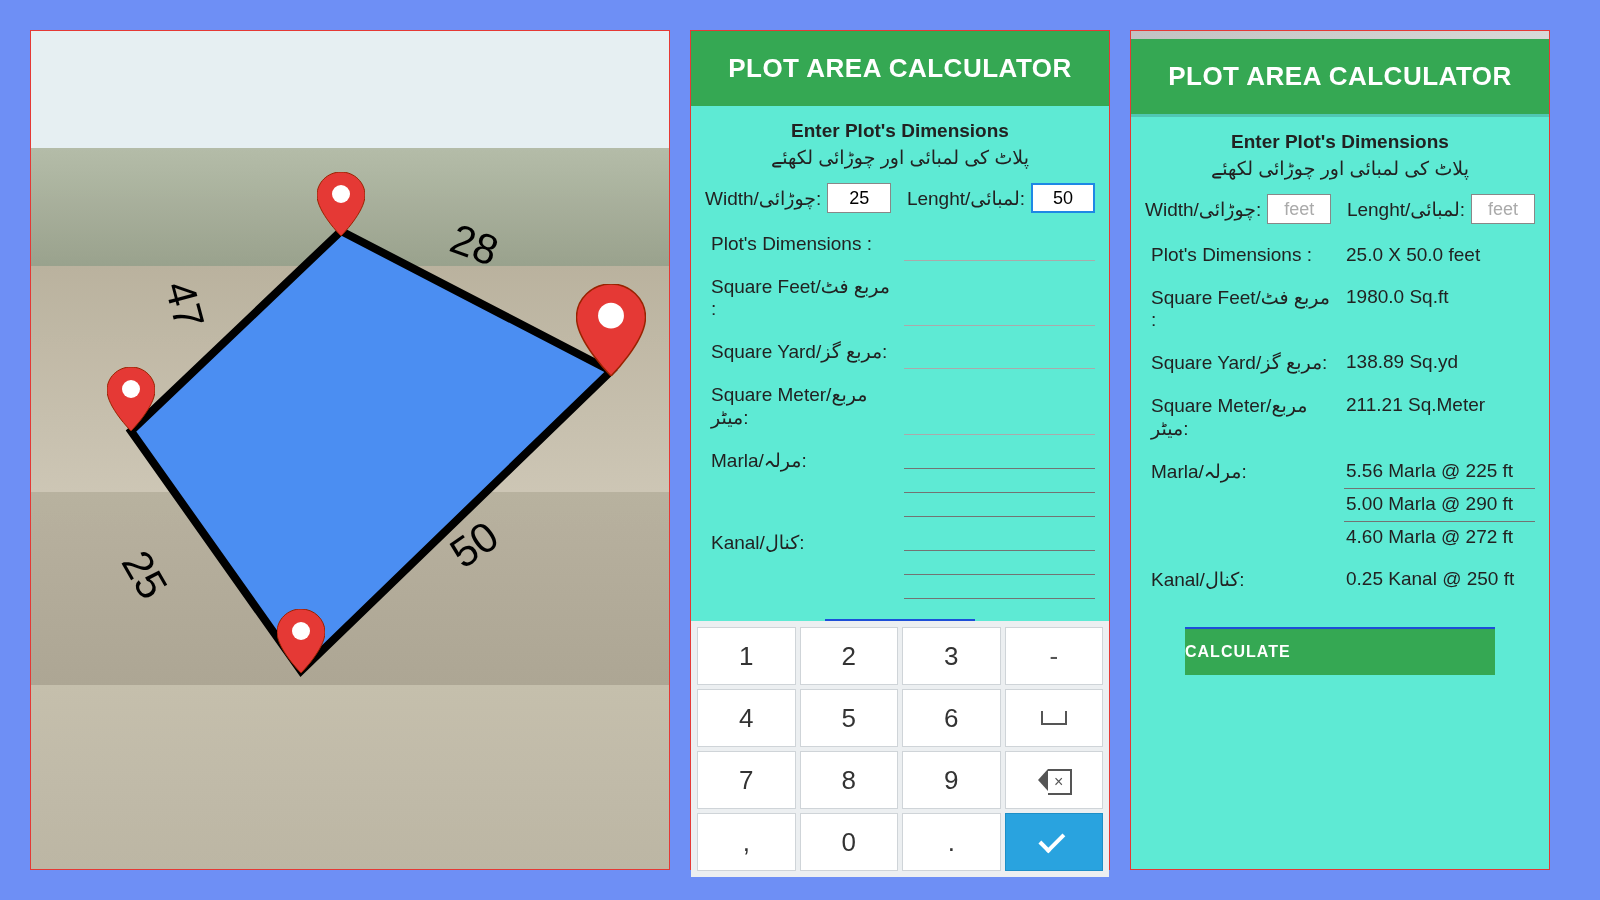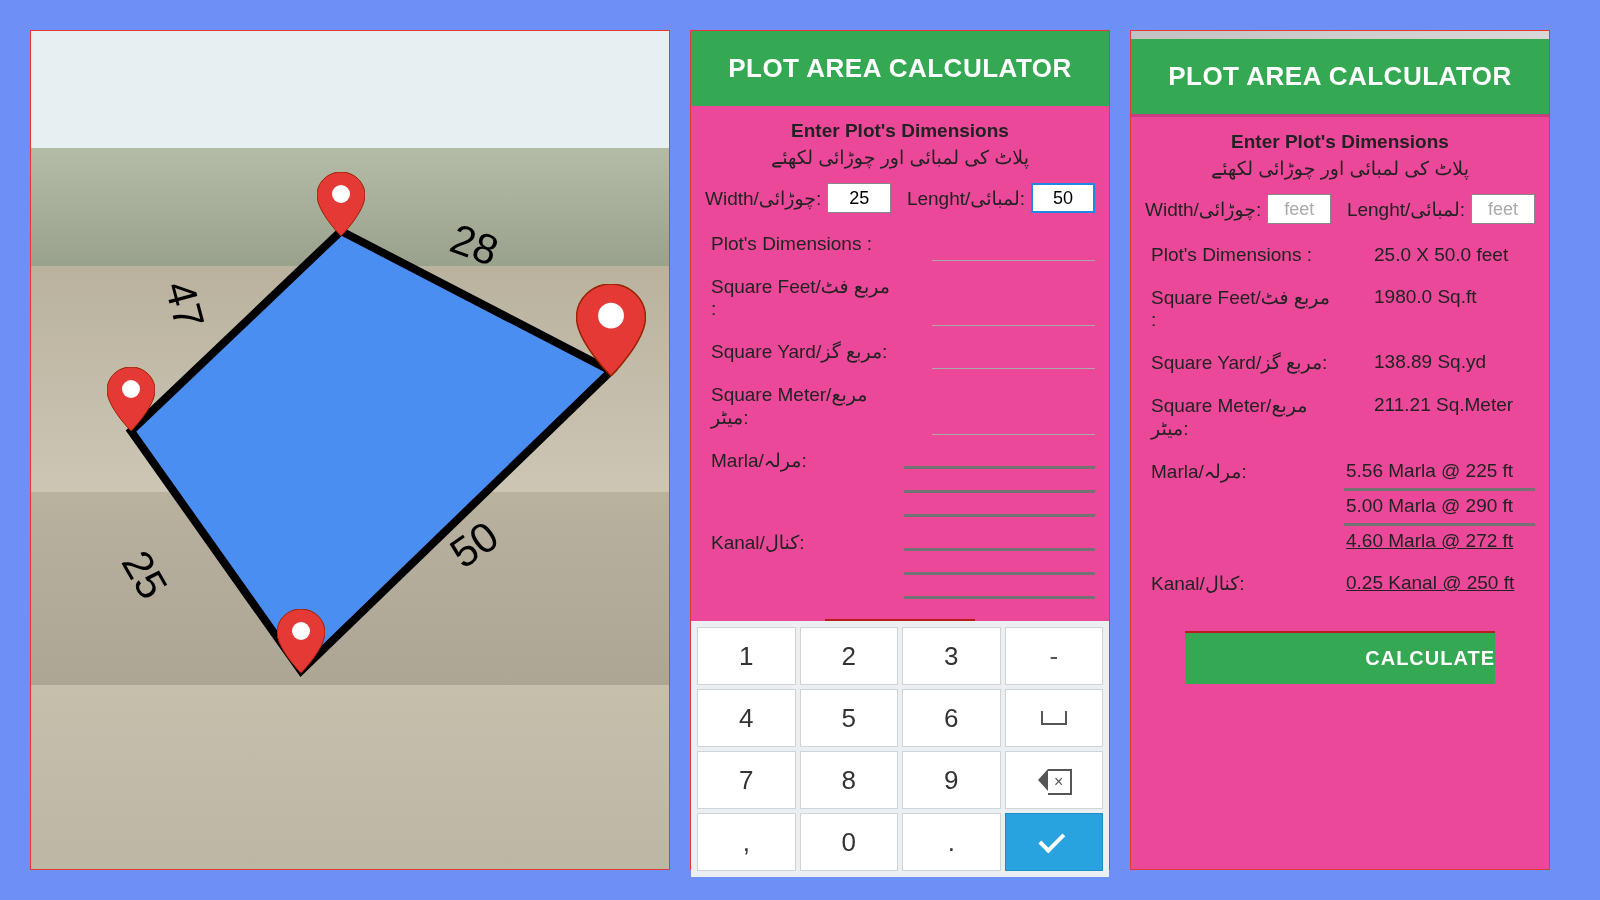--- a/index.html
+++ b/index.html
@@ -52,21 +52,21 @@
     font-weight: 500;
     color: #000;
     transform-origin: center;
   }
   
   .phone-panel {
     width: 420px;
     height: 840px;
     display: flex;
     flex-direction: column;
-    background: #ec4899;
+    background: #5eead4;
   }
   .statusbar {
     height: 8px;
     background: linear-gradient(to right,#c2c2c2,#d8d8d8);
   }
   .appbar {
     background: #35a853;
     color: #fff;
     font-weight: 700;
     font-size: 26px;
@@ -89,39 +89,38 @@
   }
   .dim-input::placeholder{ color:#aaa; }
   .dim-input.active { border-color: #1e88e5; box-shadow: 0 0 0 1px #1e88e5 inset;}
   .kv-table { display: grid; grid-template-columns: 1fr 1fr; row-gap: 10px; column-gap: 8px; }
   .kv-label { font-size: 19px; padding: 4px 2px 6px 6px; }
   .kv-value {
     font-size: 19px;
     padding: 4px 2px 6px 2px;
     border-bottom: 1px solid #aaa;
     min-height: 24px;
-    margin-left: 28px;
   }
   .kv-value.no-line { border-bottom: none; }
   .multi-val .line {
-    border-bottom: 3px solid #737373;
+    border-bottom: 1px solid #737373;
     padding: 4px 2px 6px 2px;
     min-height: 24px;
   }
-  .multi-val .line:last-child.no-line{ border-bottom:none;text-decoration:underline;}
+  .multi-val .line:last-child.no-line{ border-bottom:none;}
   .calc-btn {
     margin: 30px 40px 0 40px;
     background: #35a853;
     color: #fff;
-    text-align: right;
+    text-align: left;
     font-weight: 700;
-    font-size: 20px;
+    font-size: 16px;
     padding: 14px 0;
     letter-spacing: 1px;
-    border-top: 2px solid #b91c1c;
+    border-top: 2px solid #1d4ed8;
     cursor: pointer;
   }
   .calc-btn.thin-line {
     margin: 20px 120px 0 120px;
     height:2px; padding:0; background:#45b864;
   }
   
   .numpad {
     display: grid;
     grid-template-columns: repeat(4,1fr);

